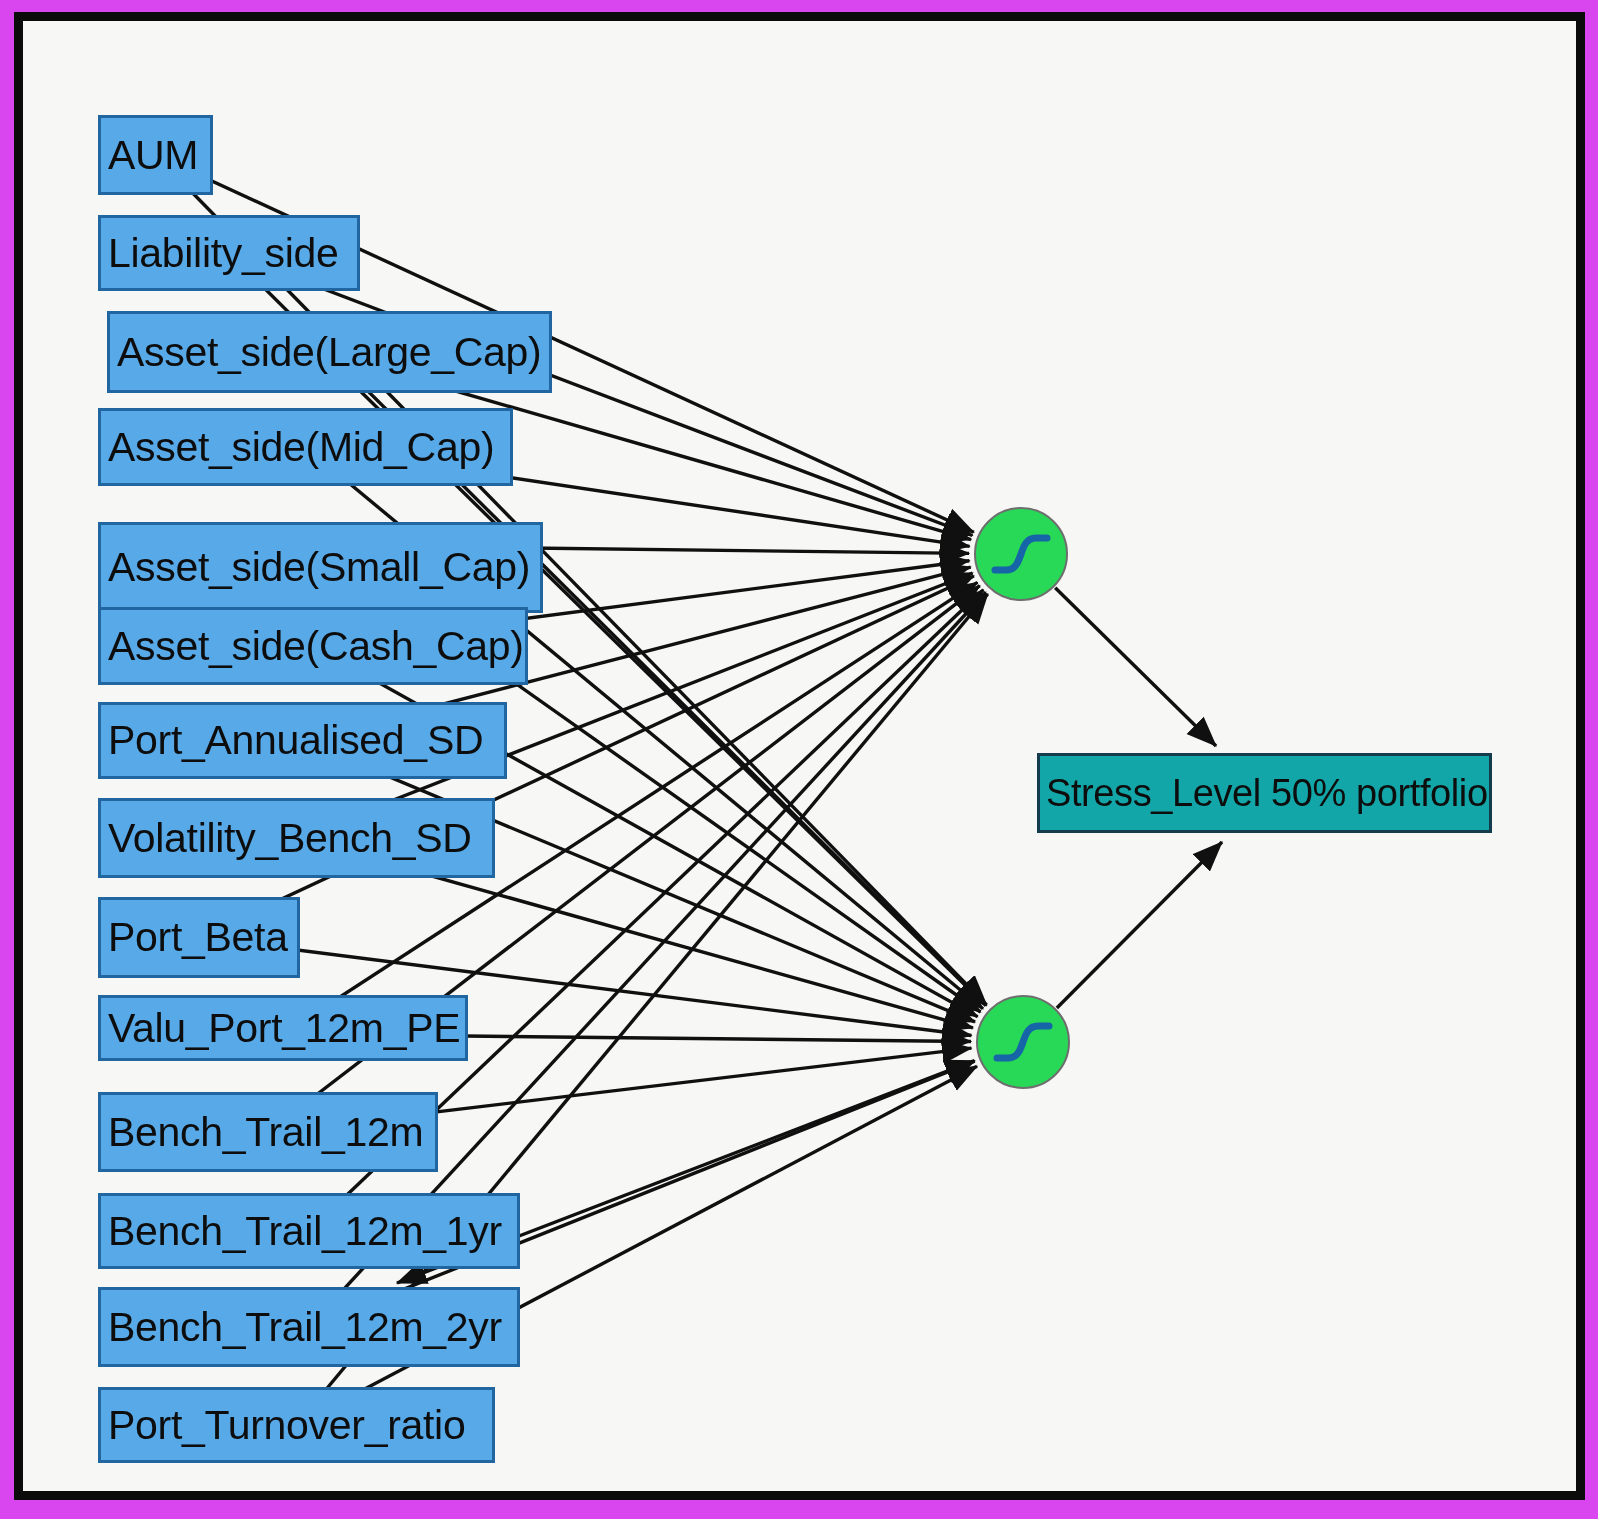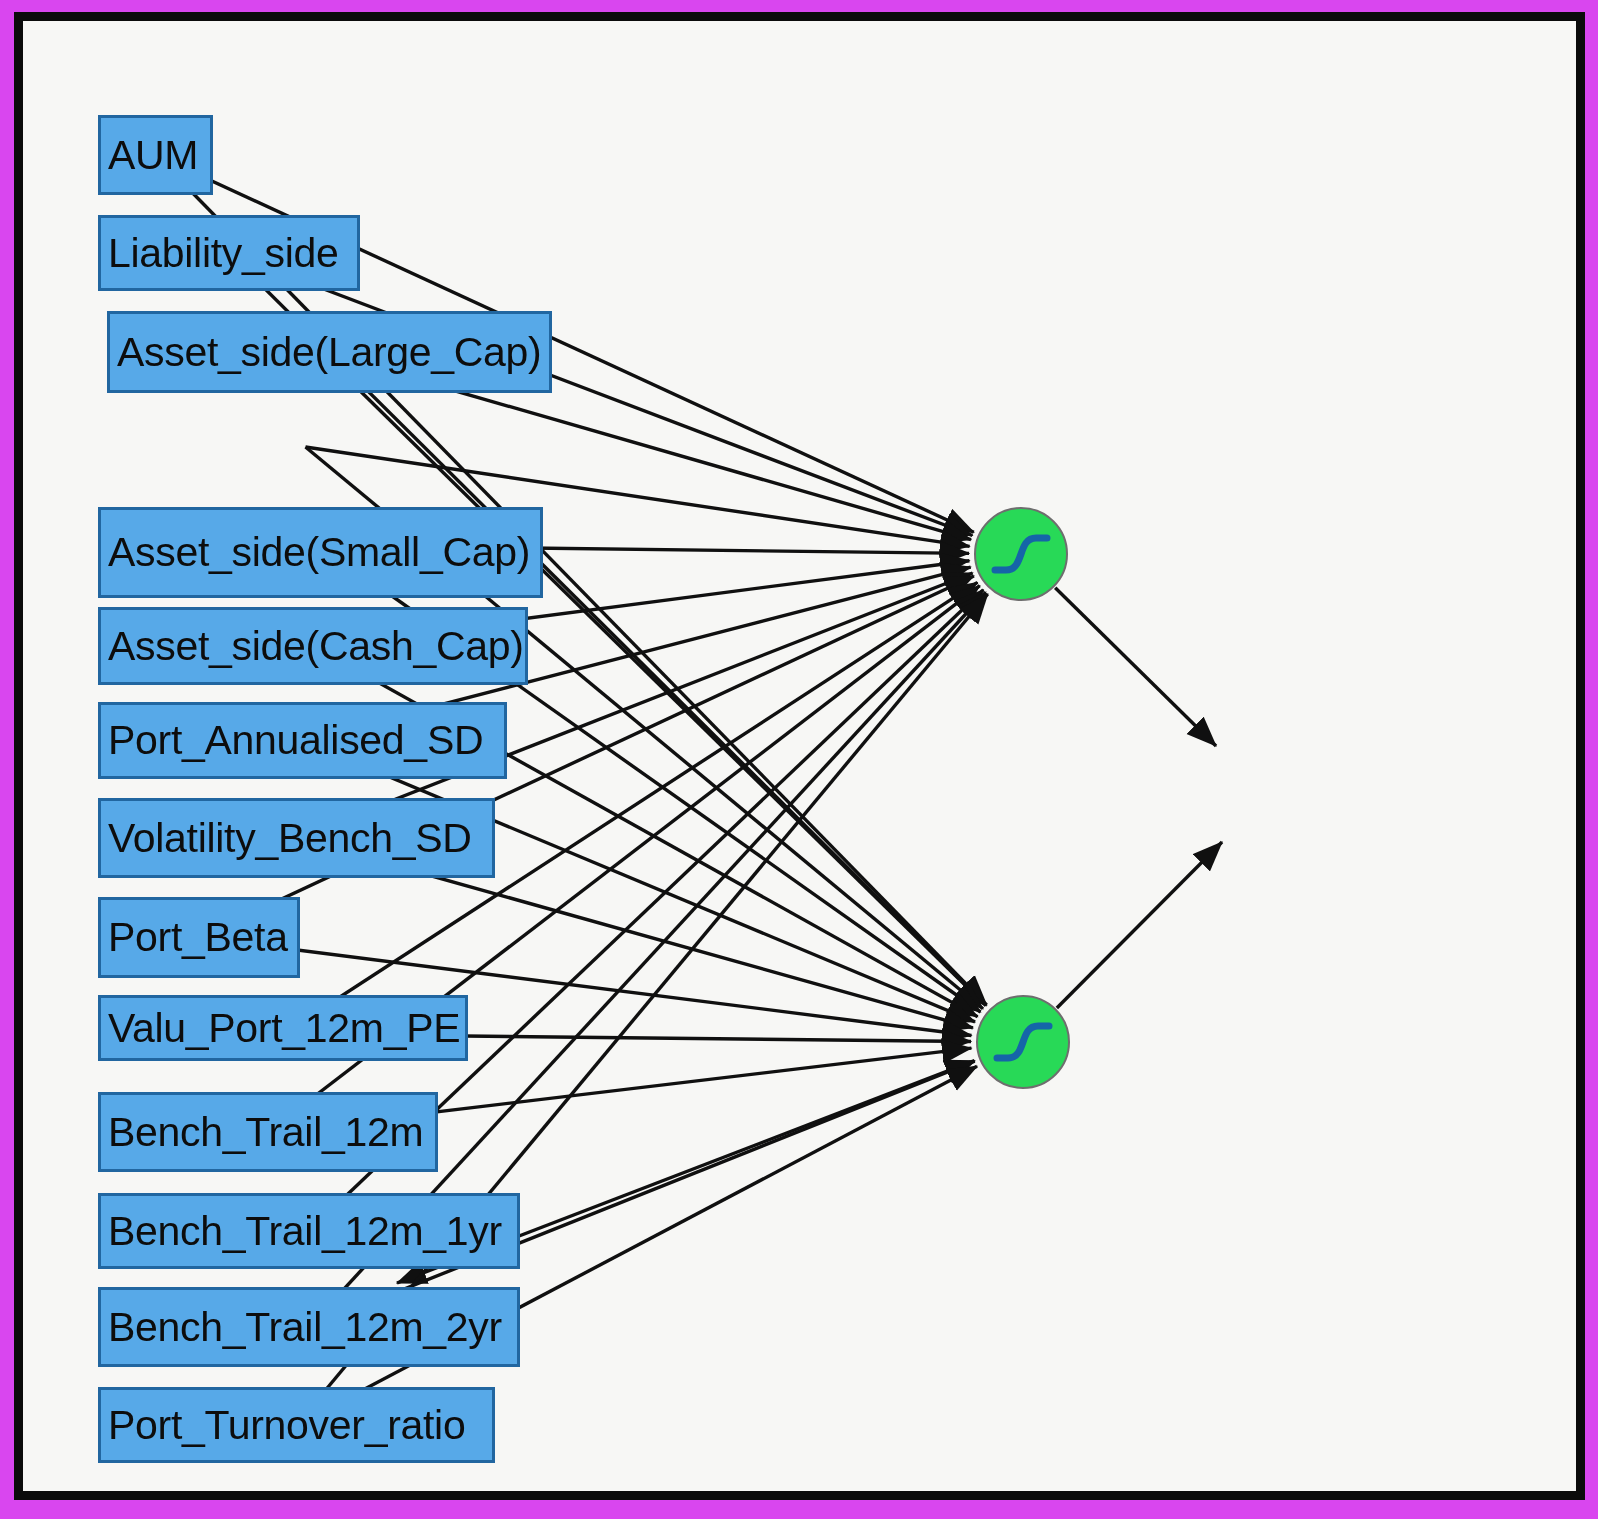--- a/index.html
+++ b/index.html
@@ -72,24 +72,26 @@
       <line x1="1056.8559536888404" y1="1007.9739158906127" x2="1222" y2="842" stroke="#101010" stroke-width="3.4" marker-end="url(#ah)"></line>
       <circle cx="1021" cy="554" r="46" fill="#28d957" stroke="#6e6e6e" stroke-width="2"></circle>
       <path d="M995,570 L1006,570 C1025,570 1017,538 1036,538 L1047,538" fill="none" stroke="#1565a8" stroke-width="7" stroke-linecap="round" stroke-linejoin="round"></path>
       <circle cx="1023" cy="1042" r="46" fill="#28d957" stroke="#6e6e6e" stroke-width="2"></circle>
       <path d="M997,1058 L1008,1058 C1027,1058 1019,1026 1038,1026 L1049,1026" fill="none" stroke="#1565a8" stroke-width="7" stroke-linecap="round" stroke-linejoin="round"></path>
     </svg>
   <div id="nodes-layer">
       <div class="node input-node" style="left: 98px; top: 115px; width: 115px; height: 80px;">AUM</div>
       <div class="node input-node" style="left: 98px; top: 215px; width: 262px; height: 76px;">Liability_side</div>
       <div class="node input-node" style="left: 107px; top: 311px; width: 445px; height: 82px;">Asset_side(Large_Cap)</div>
-      <div class="node input-node" style="left: 98px; top: 507px; width: 445px; height: 91px;">Asset_side(Small_Cap)</div>
+      <div class="node input-node" style="left: 98px; top: 408px; width: 415px; height: 78px;">Asset_side(Mid_Cap)</div>
+      <div class="node input-node" style="left: 98px; top: 522px; width: 445px; height: 91px;">Asset_side(Small_Cap)</div>
       <div class="node input-node" style="left: 98px; top: 607px; width: 430px; height: 78px;">Asset_side(Cash_Cap)</div>
       <div class="node input-node" style="left: 98px; top: 702px; width: 409px; height: 77px;">Port_Annualised_SD</div>
       <div class="node input-node" style="left: 98px; top: 798px; width: 397px; height: 80px;">Volatility_Bench_SD</div>
       <div class="node input-node" style="left: 98px; top: 897px; width: 202px; height: 81px;">Port_Beta</div>
       <div class="node input-node" style="left: 98px; top: 995px; width: 370px; height: 66px;">Valu_Port_12m_PE</div>
       <div class="node input-node" style="left: 98px; top: 1092px; width: 340px; height: 80px;">Bench_Trail_12m</div>
       <div class="node input-node" style="left: 98px; top: 1193px; width: 422px; height: 76px;">Bench_Trail_12m_1yr</div>
       <div class="node input-node" style="left: 98px; top: 1287px; width: 422px; height: 80px;">Bench_Trail_12m_2yr</div>
       <div class="node input-node" style="left: 98px; top: 1387px; width: 397px; height: 76px;">Port_Turnover_ratio</div>
+      <div class="node output-node" style="left: 1037px; top: 753px; width: 455px; height: 80px;">Stress_Level 50% portfolio</div>
     </div>
 </div>
 
 </body></html>

